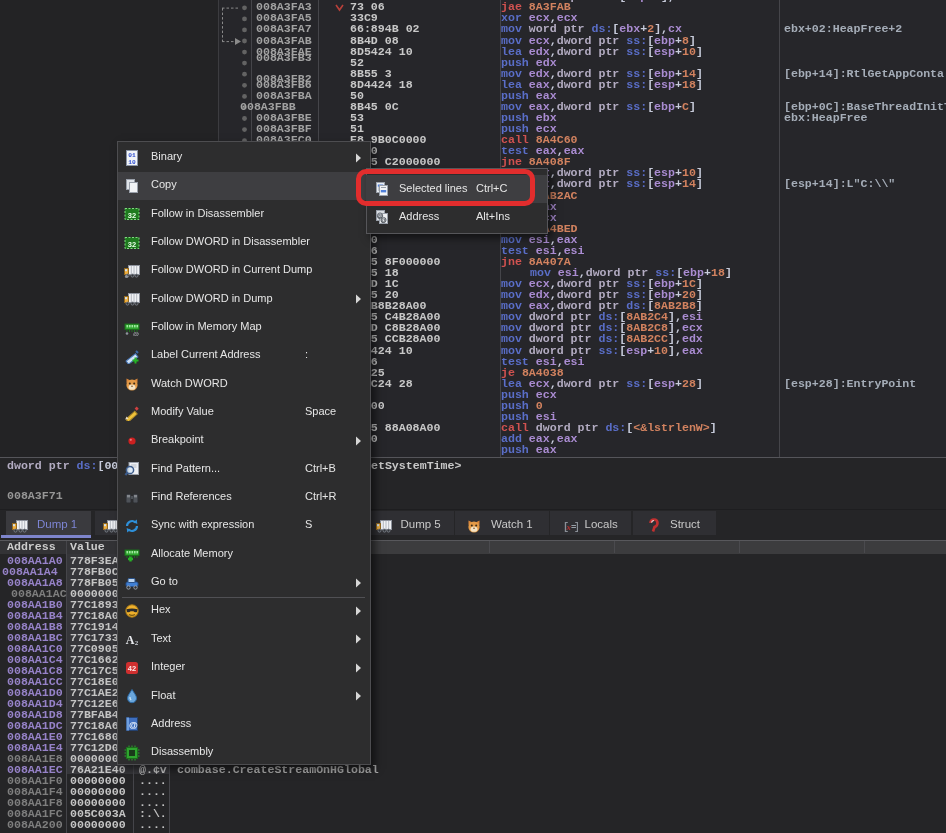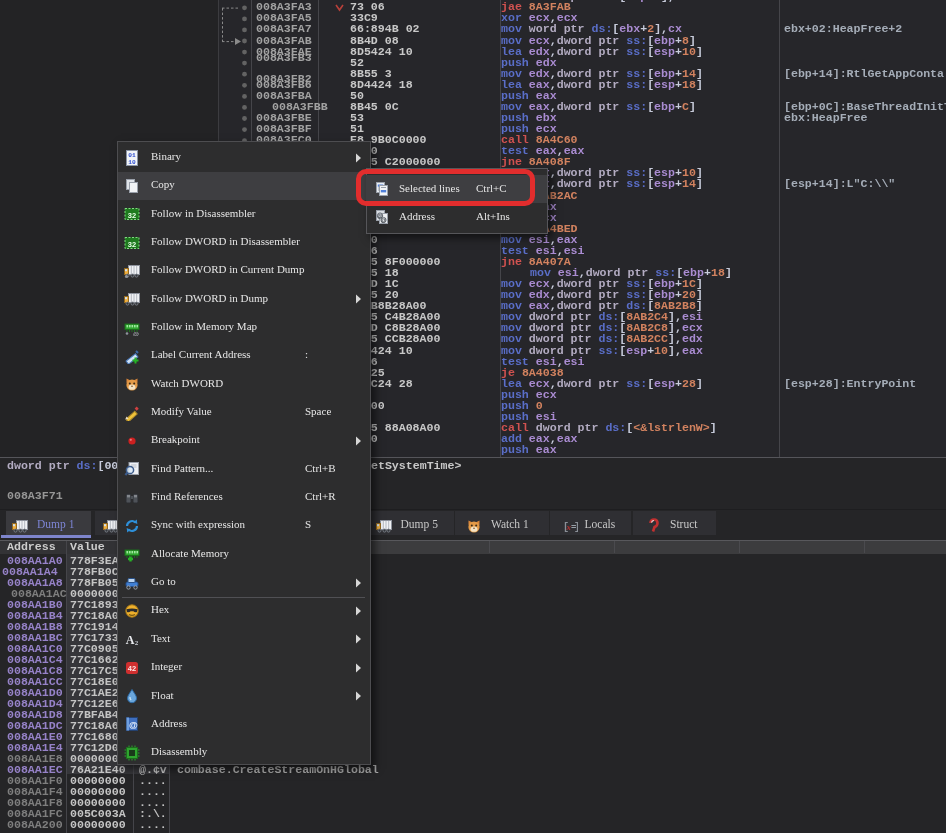--- a/index.html
+++ b/index.html
@@ -1,20 +1,20 @@
 <!DOCTYPE html>
 <html><head><meta charset="utf-8"><style>
 * {margin:0;padding:0;box-sizing:border-box}
 html,body {width:946px;height:833px;background:#252527;overflow:hidden;position:relative}
 .crow {position:absolute;white-space:pre;line-height:10.8px;height:10.8px;font-family:"Liberation Mono",monospace;font-weight:bold;font-size:11.6px;color:#c8ccdc}
 .crow i {font-style:normal}
 i.b {color:#5a6ec8} i.r {color:#d05250} i.o {color:#d2825f}
 i.g {color:#aa8cd2} i.p {color:#b3acc2} i.w {color:#c8ccdc} 
-.mtext {position:absolute;font-family:Liberation Serif, serif;font-size:11px;color:#e6e6e6;white-space:pre}
-.ttext {position:absolute;font-family:Liberation Serif, serif;font-size:11.5px;white-space:pre}
+.mtext {position:absolute;font-family:Liberation Sans, sans-serif;font-size:11px;color:#e6e6e6;white-space:pre}
+.ttext {position:absolute;font-family:Liberation Sans, sans-serif;font-size:11.5px;white-space:pre}
 .vline {position:absolute;width:1px;background:#45454a}
 </style></head><body>
 
 <div style="position:absolute;left:0;top:0;width:218px;height:457px;background:#232325"></div>
 <div class="vline" style="left:218px;top:0;height:457px;background:#3c3c40"></div>
 
 <div style="position:absolute;left:219px;top:0;width:727px;height:457px;background:#26262a"></div>
 
 <div class="vline" style="left:251px;top:0;height:457px"></div>
 <div class="vline" style="left:318px;top:0;height:457px"></div>
@@ -71,21 +71,21 @@
 <div class="crow" style="left:256px;top:53px;color:#a2a2a2">008A3FB3</div>
 <div class="crow" style="left:350px;top:68.7px;color:#c8c8c8">8B55 3</div>
 <div class="crow" style="left:501px;top:68.7px"><i class="b">mov</i><i class="w"> </i><i class="g">edx</i><i class="w">,</i><i class="p">dword ptr </i><i class="b">ss:</i><i class="w">[</i><i class="g">ebp</i><i class="w">+</i><i class="o">14</i><i class="w">]</i></div>
 <div class="crow" style="left:784px;top:68.7px;color:#a5adb8">[ebp+14]:RtlGetAppConta</div>
 <div class="crow" style="left:256px;top:79.8px;color:#a2a2a2">008A3FB6</div>
 <div class="crow" style="left:350px;top:79.8px;color:#c8c8c8">8D4424 18</div>
 <div class="crow" style="left:501px;top:79.8px"><i class="b">lea</i><i class="w"> </i><i class="g">eax</i><i class="w">,</i><i class="p">dword ptr </i><i class="b">ss:</i><i class="w">[</i><i class="g">esp</i><i class="w">+</i><i class="o">18</i><i class="w">]</i></div>
 <div class="crow" style="left:256px;top:90.9px;color:#a2a2a2">008A3FBA</div>
 <div class="crow" style="left:350px;top:90.9px;color:#c8c8c8">50</div>
 <div class="crow" style="left:501px;top:90.9px"><i class="b">push</i><i class="w"> </i><i class="g">eax</i></div>
-<div class="crow" style="left:272px;top:101.9px;color:#a2a2a2">008A3FBB</div>
+<div class="crow" style="left:240px;top:101.9px;color:#a2a2a2">008A3FBB</div>
 <div class="crow" style="left:350px;top:101.9px;color:#c8c8c8">8B45 0C</div>
 <div class="crow" style="left:501px;top:101.9px"><i class="b">mov</i><i class="w"> </i><i class="g">eax</i><i class="w">,</i><i class="p">dword ptr </i><i class="b">ss:</i><i class="w">[</i><i class="g">ebp</i><i class="w">+</i><i class="o">C</i><i class="w">]</i></div>
 <div class="crow" style="left:784px;top:101.9px;color:#a5adb8">[ebp+0C]:BaseThreadInitT</div>
 <div class="crow" style="left:256px;top:113.0px;color:#a2a2a2">008A3FBE</div>
 <div class="crow" style="left:350px;top:113.0px;color:#c8c8c8">53</div>
 <div class="crow" style="left:501px;top:113.0px"><i class="b">push</i><i class="w"> </i><i class="g">ebx</i></div>
 <div class="crow" style="left:784px;top:113.0px;color:#a5adb8">ebx:HeapFree</div>
 <div class="crow" style="left:256px;top:124.1px;color:#a2a2a2">008A3FBF</div>
 <div class="crow" style="left:350px;top:124.1px;color:#c8c8c8">51</div>
 <div class="crow" style="left:501px;top:124.1px"><i class="b">push</i><i class="w"> </i><i class="g">ecx</i></div>

